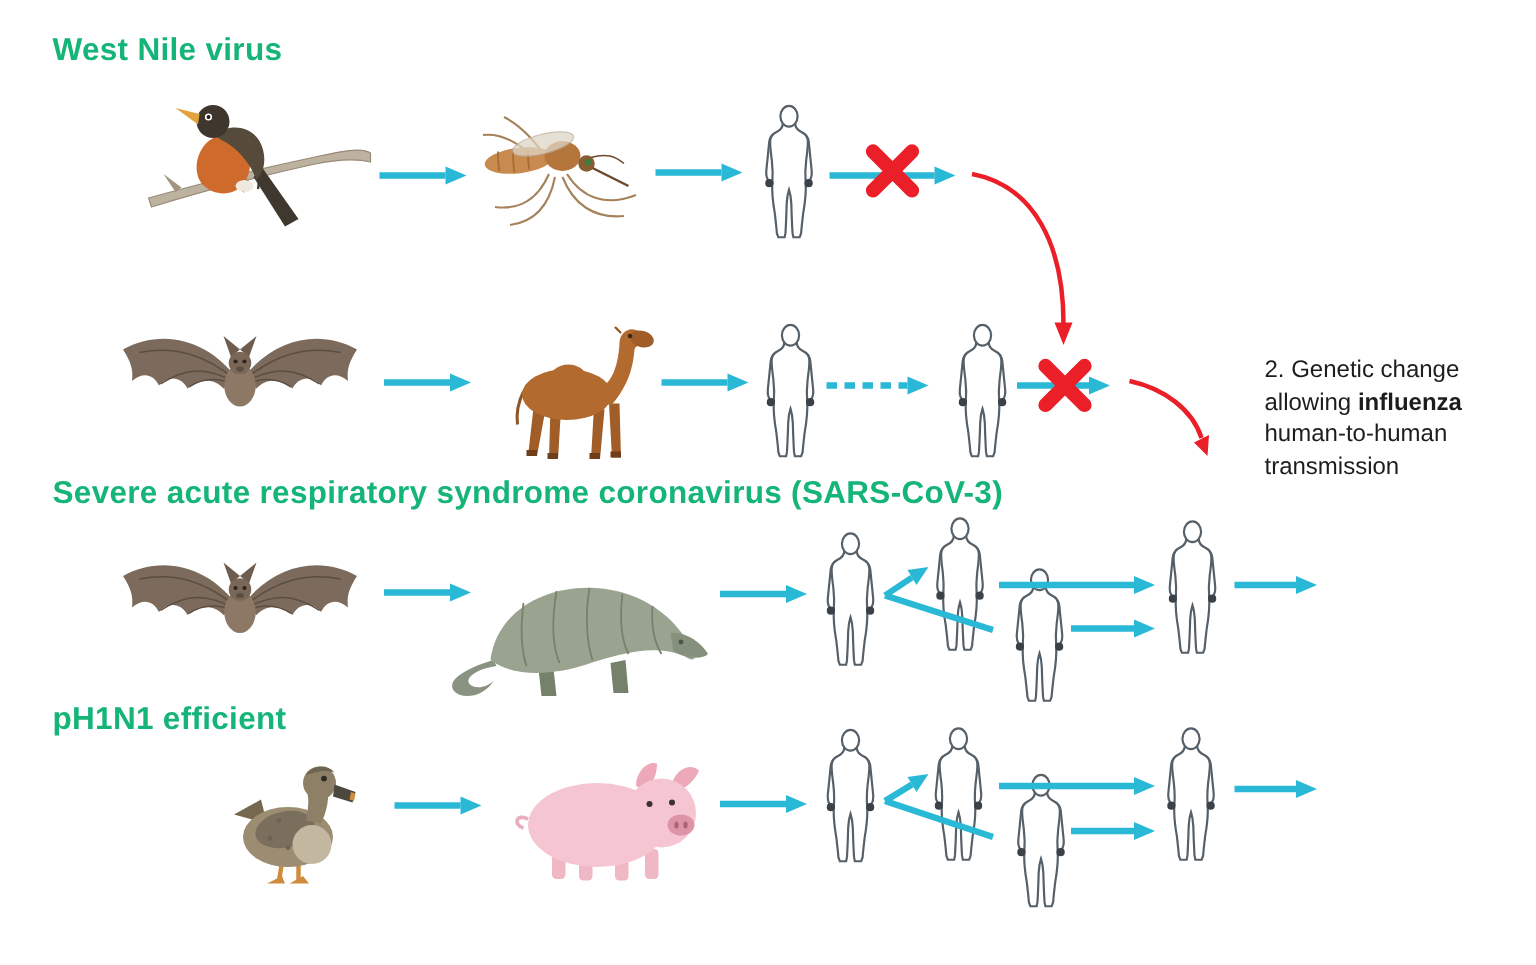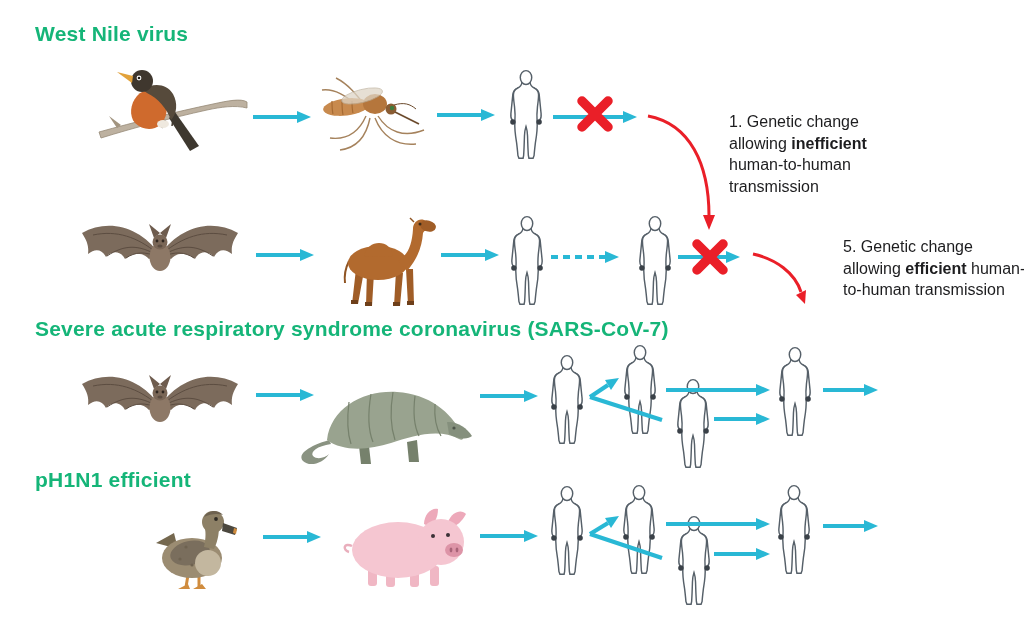--- a/index.html
+++ b/index.html
@@ -120,23 +120,20 @@
   </svg>
   <svg class="abs" style="left:576px;top:96px;z-index:6" width="38" height="36" viewBox="0 0 38 36">
     <path class="x-line" d="M6,5 L32,31 M32,5 L6,31"></path>
   </svg>
 
   <svg class="abs" style="left:642px;top:108px" width="78" height="126" viewBox="0 0 78 126">
     <path class="r-line" d="M6,8 C48,16 67,56 67,108"></path>
     <polygon class="r-head" points="61,107 73,107 67,122"></polygon>
   </svg>
 
-  <div class="annotation" style="left:729px;top:111px">
-    <span>1. Genetic change allowing </span><b>inefficient</b><span> human-to-human transmission</span>
-  </div>
 
 
   <svg class="abs" style="left:77px;top:217px" width="166" height="66" viewBox="0 0 166 66">
       <use href="#bat-sym"></use>
     </svg>
 
   <svg class="abs" style="left:256px;top:248px" width="58" height="14" viewBox="0 0 58 14">
     <line class="a-line" x1="0" y1="7" x2="44" y2="7"></line>
       <polygon class="a-head" points="44,1 44,13 58,7"></polygon>
   </svg>
@@ -178,24 +175,24 @@
   <svg class="abs" style="left:691px;top:239px;z-index:6" width="38" height="36" viewBox="0 0 38 36">
     <path class="x-line" d="M6,5 L32,31 M32,5 L6,31"></path>
   </svg>
 
   <svg class="abs" style="left:748px;top:246px" width="64" height="62" viewBox="0 0 64 62">
     <path class="r-line" d="M5,8 C28,13 47,27 53,46"></path>
     <polygon class="r-head" points="58,44 48,49 57,58"></polygon>
   </svg>
 
   <div class="annotation" style="left:843px;top:236px">
-    <span>5. Genetic change allowing </span><b>efficient</b><span> human-to-human transmission</span>
+    <span>2. Genetic change allowing </span><b>influenza</b><span> human-to-human transmission</span>
   </div>
 
-  <h2 class="row-title" style="left:35px;top:317px">Severe acute respiratory syndrome coronavirus (SARS-CoV-7)</h2>
+  <h2 class="row-title" style="left:35px;top:317px">Severe acute respiratory syndrome coronavirus (SARS-CoV-3)</h2>
 
   <svg class="abs" style="left:77px;top:368px" width="166" height="66" viewBox="0 0 166 66">
       <use href="#bat-sym"></use>
     </svg>
 
   <svg class="abs" style="left:256px;top:388px" width="58" height="14" viewBox="0 0 58 14">
     <line class="a-line" x1="0" y1="7" x2="44" y2="7"></line>
       <polygon class="a-head" points="44,1 44,13 58,7"></polygon>
   </svg>
 

